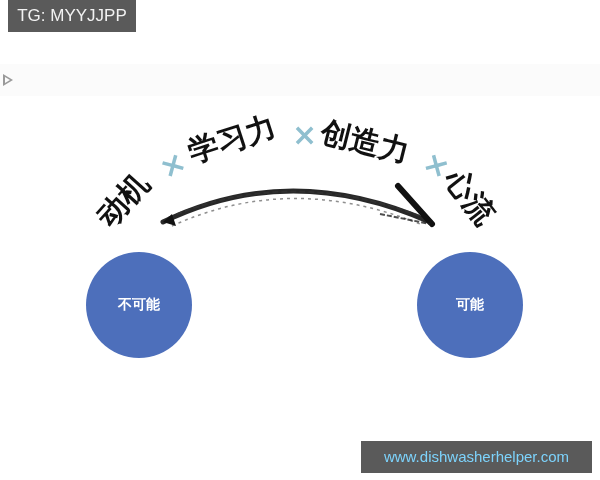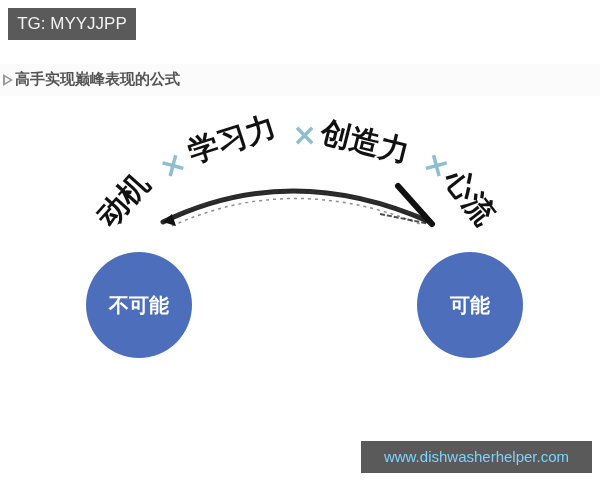--- a/index.html
+++ b/index.html
@@ -1,49 +1,48 @@
 <!DOCTYPE html>
 <html><head>
 <meta charset="utf-8">
 <style>
   html, body { margin:0; padding:0; }
   body { width:600px; height:480px; background:#ffffff; position:relative; overflow:hidden;
          font-family:"DejaVu Sans", sans-serif; }
-  .tag { position:absolute; left:8px; top:8px; width:128px; height:32px; background:#5a5a5a;
+  .tag { position:absolute; left:8px; top:0; width:128px; height:32px; background:#5a5a5a;
          color:#f2f2f2; font-family:"Liberation Sans", sans-serif; font-size:17px;
          line-height:32px; text-align:center; }
   .heading { position:absolute; left:0; top:64px; height:32px; width:600px; background:#fbfbfb; }
   .heading .tri { position:absolute; left:3px; top:10px; width:0; height:0;
          border-top:6px solid transparent; border-bottom:6px solid transparent;
          border-left:10px solid #9a9a9a; }
   .heading .tri::after { content:""; position:absolute; left:-8px; top:-3px; width:0; height:0;
          border-top:3px solid transparent; border-bottom:3px solid transparent;
          border-left:5px solid #fbfbfb; }
   .heading .txt { position:absolute; left:15px; top:6px; font-size:15px; font-weight:bold;
          color:#555; letter-spacing:0px; }
   .arc-word { position:absolute; font-weight:bold; color:#111; font-size:30px; line-height:30px;
          transform-origin:center center; }
   .times { position:absolute; color:#8fbfcf; font-size:30px; font-weight:bold; line-height:30px;
          transform-origin:center center; }
   .circle { position:absolute; width:106px; height:106px; border-radius:50%; background:#4d6fbb;
-         color:#ffffff; font-weight:bold; font-size:20px; display:flex; align-items:center;
+         color:#ffffff; font-weight:bold; font-size:14px; display:flex; align-items:center;
          justify-content:center; }
   .watermark { position:absolute; left:361px; top:441px; width:231px; height:32px; background:#5a5a5a;
          color:#7dd3fc; font-family:"Liberation Sans", sans-serif; font-size:15px; line-height:32px;
          text-align:center; }
   svg.brush { position:absolute; left:0; top:0; }
 </style>
 </head>
 <body>
 
 <div class="tag">TG: MYYJJPP</div>
 
 <div class="heading">
   <span class="tri"></span>
-  <span class="txt">高手实现巅峰表现的公式</span>
 </div>
 
 <div class="arc-word" style="left:93px; top:185px; transform:rotate(-48deg);">动机</div>
 <div class="times" style="left:160px; top:150px; transform:rotate(-30deg);">×</div>
 <div class="arc-word" style="left:187px; top:124px; transform:rotate(-18deg);">学习力</div>
 <div class="times" style="left:292px; top:120px;">×</div>
 <div class="arc-word" style="left:320px; top:127px; transform:rotate(14deg);">创造力</div>
 <div class="times" style="left:424px; top:150px; transform:rotate(30deg);">×</div>
 <div class="arc-word" style="left:440px; top:182px; transform:rotate(52deg);">心流</div>
 

